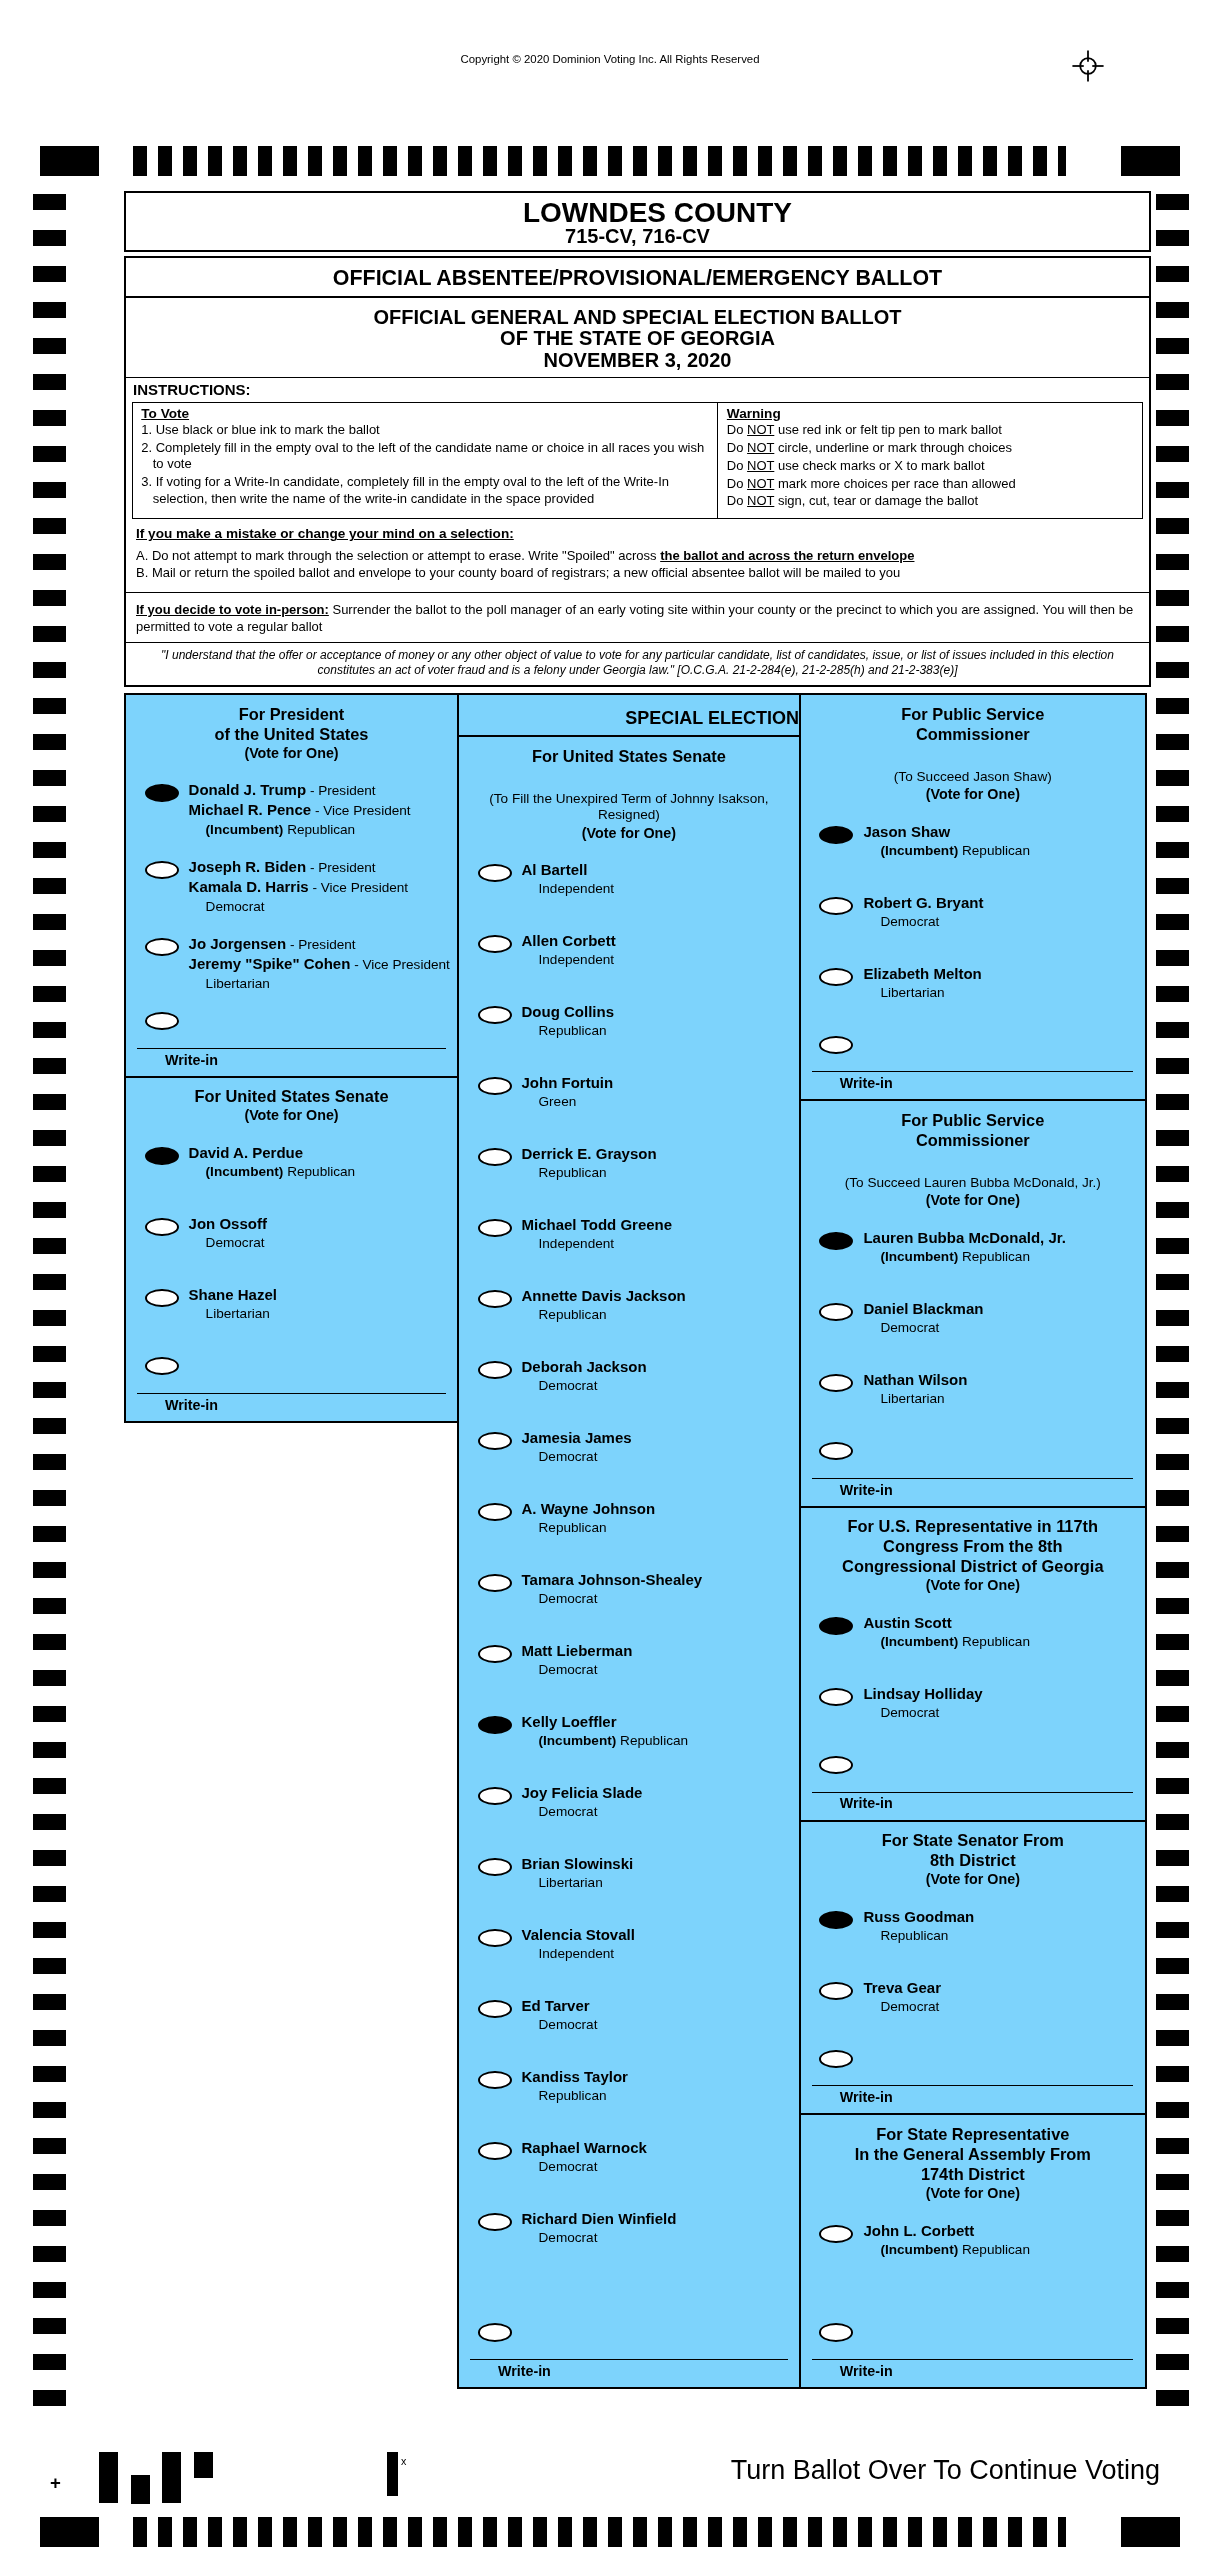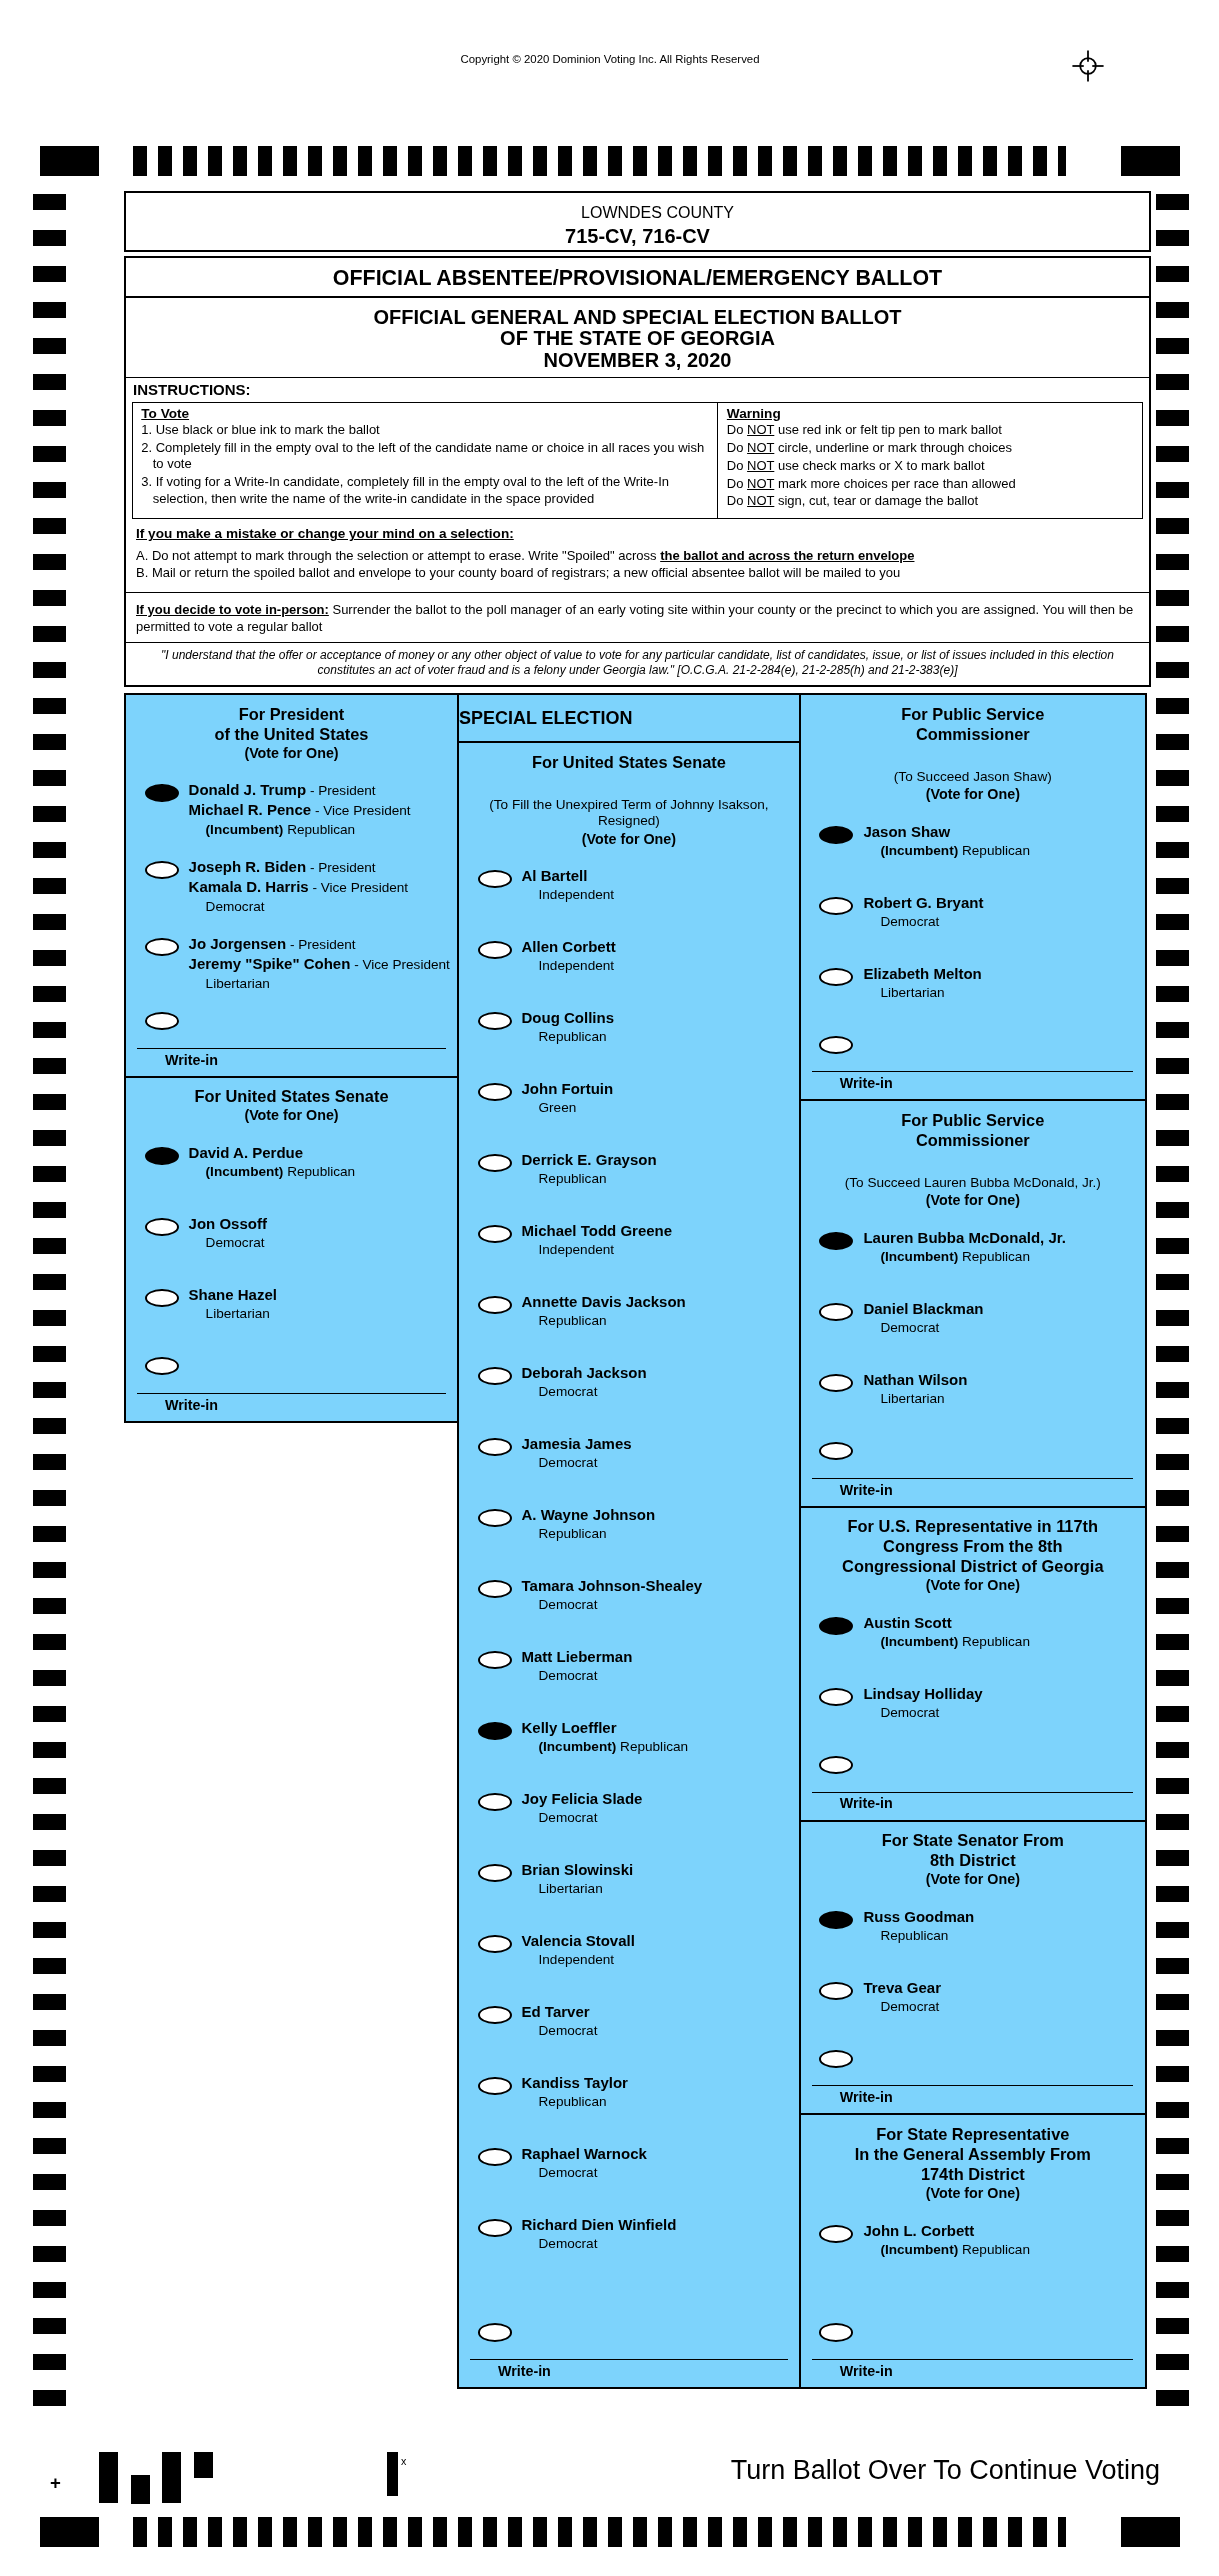--- a/index.html
+++ b/index.html
@@ -13,21 +13,21 @@
   .trow{position:absolute;height:30px;background:#000;}
   .trow-bars{position:absolute;height:30px;background:repeating-linear-gradient(90deg,#000 0 13.6px,transparent 13.6px 25px);}
   .edge{position:absolute;width:33px;background:repeating-linear-gradient(180deg,#000 0 15.7px,transparent 15.7px 36px);}
   .turn-over{position:absolute;top:2455px;right:60px;font-weight:normal;font-size:27px;}
   .mm{position:absolute;background:#000;}
   .xmark{position:absolute;font-size:10.7px;}
   .plusmark{position:absolute;font-size:18.6px;font-weight:bold;}
   
   .main{position:absolute;left:124px;top:191px;width:1027px;}
   .box1{border:2.1px solid #000;text-align:center;padding:5.7px 0 4.3px;margin-bottom:4.3px;}
-  .county{font-weight:normal;font-size:16px;line-height:28.6px;padding-left:40px;}
+  .county{font-weight:bold;font-size:28px;line-height:28.6px;padding-left:40px;}
   .codes{font-weight:bold;font-size:20px;line-height:18.6px;}
   .box2{border:2.1px solid #000;}
   .ballot-type{font-weight:bold;font-size:21.4px;text-align:center;padding:7.1px 0 5.7px;border-bottom:2.1px solid #000;}
   .election-block{text-align:center;padding:8.6px 0 5.7px;}
   .election-line{font-weight:bold;font-size:20px;line-height:21.4px;}
   .instr-label{font-weight:bold;font-size:15px;padding:2.9px 7.1px 4.3px;border-top:1.4px solid #000;}
   .tv-box{display:flex;border:1.4px solid #000;margin:0 5.7px;}
   .tv-col{width:58%;border-right:1.4px solid #000;padding:2.9px 8.6px 7.1px;box-sizing:border-box;}
   .warn-col{width:42%;padding:2.9px 8.6px 7.1px;box-sizing:border-box;}
   .tv-title{font-weight:bold;font-size:13.6px;text-decoration:underline;margin-bottom:1.4px;}
@@ -42,21 +42,21 @@
   .useg{text-decoration:underline;}
   .bseg{font-weight:bold;text-decoration:underline;}
   
   .ballot{display:flex;align-items:flex-start;margin-top:5.7px;}
   .bcol{border:2.1px solid #000;box-sizing:border-box;display:flex;flex-direction:column;background:#7dd3fc;}
   .bcol + .bcol{margin-left:-2.1px;}
   .bcol.full{min-height:1696px;}
   .col1{width:335px;}
   .col2{width:344px;}
   .col3{width:348px;}
-  .special-header{font-weight:bold;font-size:18px;text-align:left;padding:13px 0 12px;border-bottom:2.1px solid #000;}
+  .special-header{font-weight:bold;font-size:18px;text-align:right;padding:13px 0 6px;border-bottom:2.1px solid #000;}
   .contest{display:flex;flex-direction:column;}
   .contest + .contest{border-top:2.1px solid #000;}
   .bcol.full .contest:last-child{flex:1 1 auto;}
   .bcol.full .contest:last-child .writein{margin-top:auto;}
   .contest-header{text-align:center;padding:8.6px 5.7px 4.3px;}
   .contest-title{font-weight:bold;font-size:16.4px;line-height:20px;}
   .contest-subtitle{font-size:13.6px;line-height:16.4px;margin-top:25px;}
   .vote-for{font-weight:bold;font-size:14.3px;line-height:19px;}
   .cand-row{display:flex;align-items:flex-start;min-height:71px;box-sizing:border-box;padding:14.3px 5.7px 5.7px 18.6px;}
   .oval{width:30px;height:14.3px;border:2.1px solid #000;border-radius:50%;flex:0 0 auto;margin-top:2.9px;background:#fff;}

